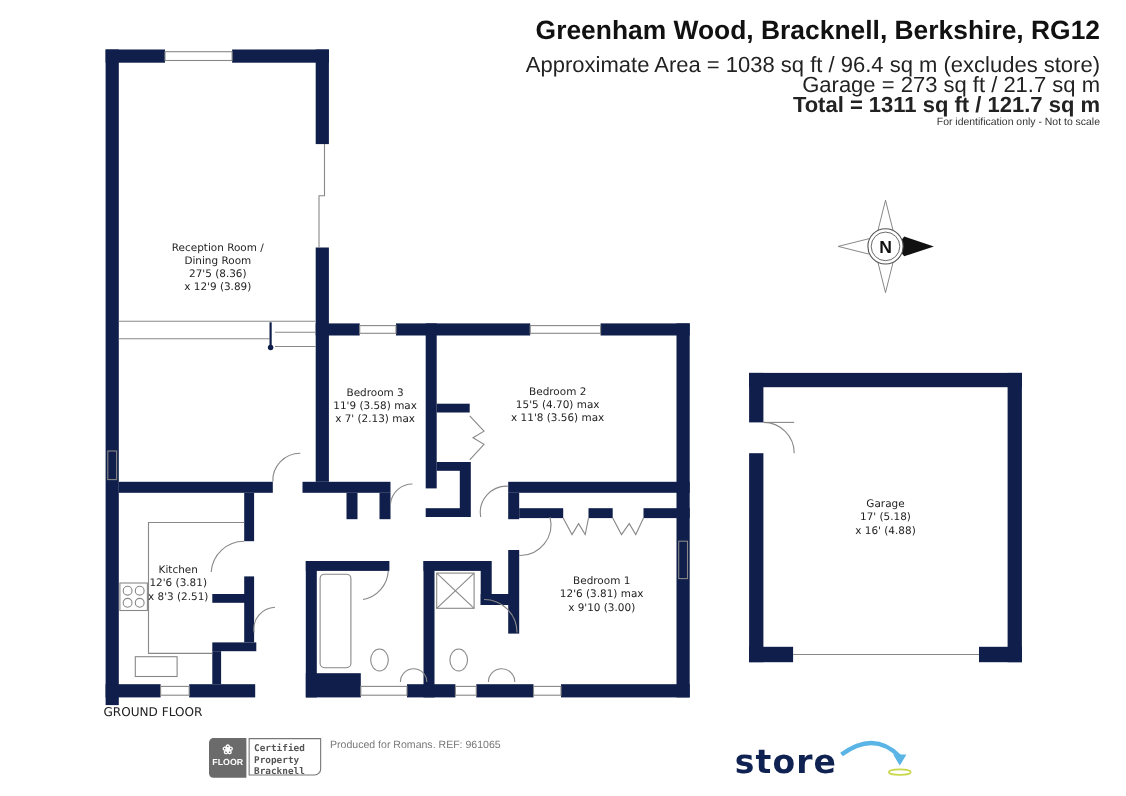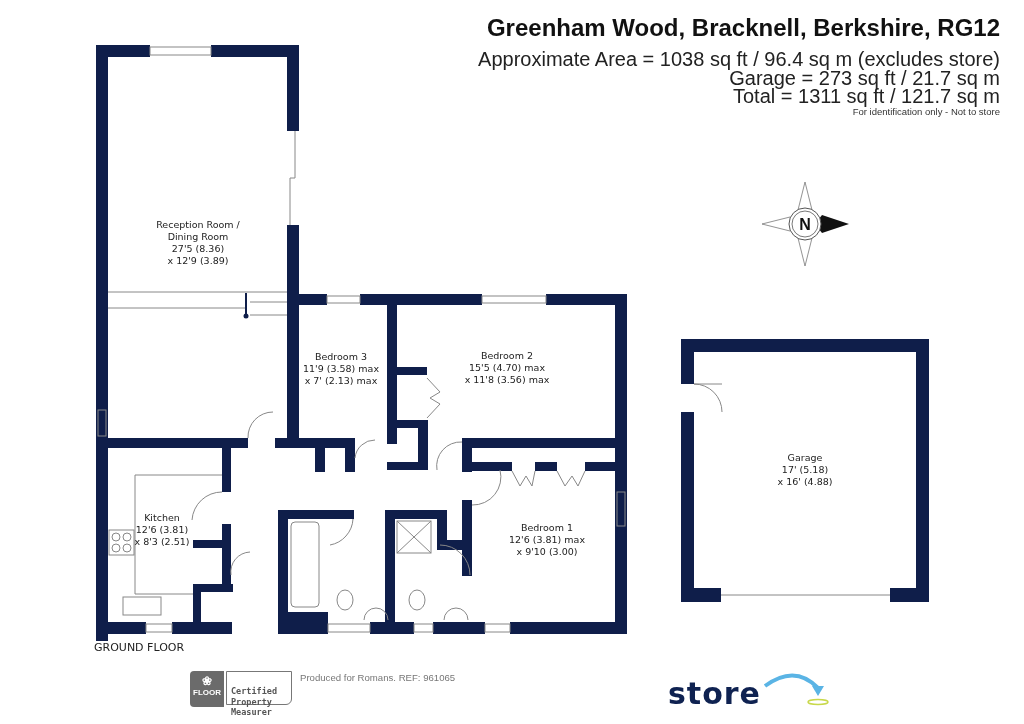--- a/index.html
+++ b/index.html
@@ -6,31 +6,31 @@
   body { width: 1024px; height: 724px; position: relative; overflow: hidden; font-family: "Liberation Sans", sans-serif; }
   .hdr-title { position: absolute; right: 24px; top: 14px; font-size: 24px; font-weight: bold; color: #111; white-space: nowrap; }
   .hdr-line { position: absolute; right: 24px; font-size: 20px; color: #222; white-space: nowrap; }
   .hdr-small { position: absolute; right: 24px; font-size: 9.5px; color: #333; white-space: nowrap; }
   svg.plan { position: absolute; left: 0; top: 0; }
   .room-label { font-family: "DejaVu Sans", sans-serif; font-size: 9.5px; fill: #222; text-anchor: middle; }
   .floor-label { position: absolute; left: 94px; top: 641px; font-family: "DejaVu Sans", sans-serif; font-size: 11px; color: #222; text-align: center; }
   .footer-text { position: absolute; left: 300px; top: 672px; font-size: 9.6px; line-height: 12px; color: #777; width: 370px; }
   .rics { position: absolute; left: 190px; top: 671px; width: 104px; height: 36px; }
   .rics-left { position: absolute; left: 0; top: 0; width: 34px; height: 36px; background: #6b6b6b; border-radius: 4px 0 0 4px; color: #fff; font-size: 8px; font-weight: bold; text-align: center; }
-  .rics-right { position: absolute; left: 36px; top: 0; width: 66px; height: 34px; border: 1px solid #777; border-radius: 0 0 6px 0; font-family: "DejaVu Sans Mono", monospace; font-size: 8.5px; font-weight: bold; color: #555; line-height: 10.5px; padding-left: 4px; box-sizing: border-box; padding-top: 14px; }
+  .rics-right { position: absolute; left: 36px; top: 0; width: 66px; height: 34px; border: 1px solid #777; border-radius: 0 0 6px 0; font-family: "DejaVu Sans Mono", monospace; font-size: 8.5px; font-weight: bold; color: #555; line-height: 10.5px; padding-left: 4px; box-sizing: border-box; padding-top: 4px; }
   .romans { position: absolute; left: 668px; top: 676px; font-size: 30px; font-weight: bold; color: #0f2251; letter-spacing: 1px; font-family: "DejaVu Sans", sans-serif; }
 </style>
 </head>
 <body>
 
 <div class="hdr-title">Greenham Wood, Bracknell, Berkshire, RG12</div>
 <div class="hdr-line" style="top:48px;">Approximate Area = 1038 sq ft / 96.4 sq m (excludes store)</div>
 <div class="hdr-line" style="top:67px;">Garage = 273 sq ft / 21.7 sq m</div>
-<div class="hdr-line" style="top:85px;">Total = 1311 sq ft / 121.7 sq m</div>
-<div class="hdr-small" style="top:106px;">For identification only - Not to store</div>
+<div class="hdr-line" style="top:85px;font-weight:bold;">Total = 1311 sq ft / 121.7 sq m</div>
+<div class="hdr-small" style="top:106px;">For identification only - Not to scale</div>
 
 <svg class="plan" width="1024" height="724" viewBox="0 0 1024 724">
   <g fill="#0f1e4a">
 
     <rect x="96" y="45" width="12" height="596"></rect>
     <rect x="96" y="45" width="54" height="12"></rect>
     <rect x="211" y="45" width="88" height="12"></rect>
     <rect x="287" y="45" width="12" height="86"></rect>
     <rect x="287" y="225" width="12" height="213"></rect>
     <rect x="287" y="294" width="40" height="11"></rect>
@@ -188,21 +188,21 @@
 <div class="floor-label">GROUND FLOOR</div>
 
 <div class="rics">
   <div class="rics-left">
     <div style="font-size:12px;padding-top:3px;">❀</div>
     <div>FLOOR</div>
   </div>
   <div class="rics-right">
     <div>Certified</div>
     <div>Property</div>
-    <div>Measurer</div>
+    <div>Bracknell</div>
   </div>
 </div>
 
 <div class="footer-text">
   <div>Produced for Romans.   REF: 961065</div>
 </div>
 
 <div class="romans">
   <span>store</span>
 </div>

